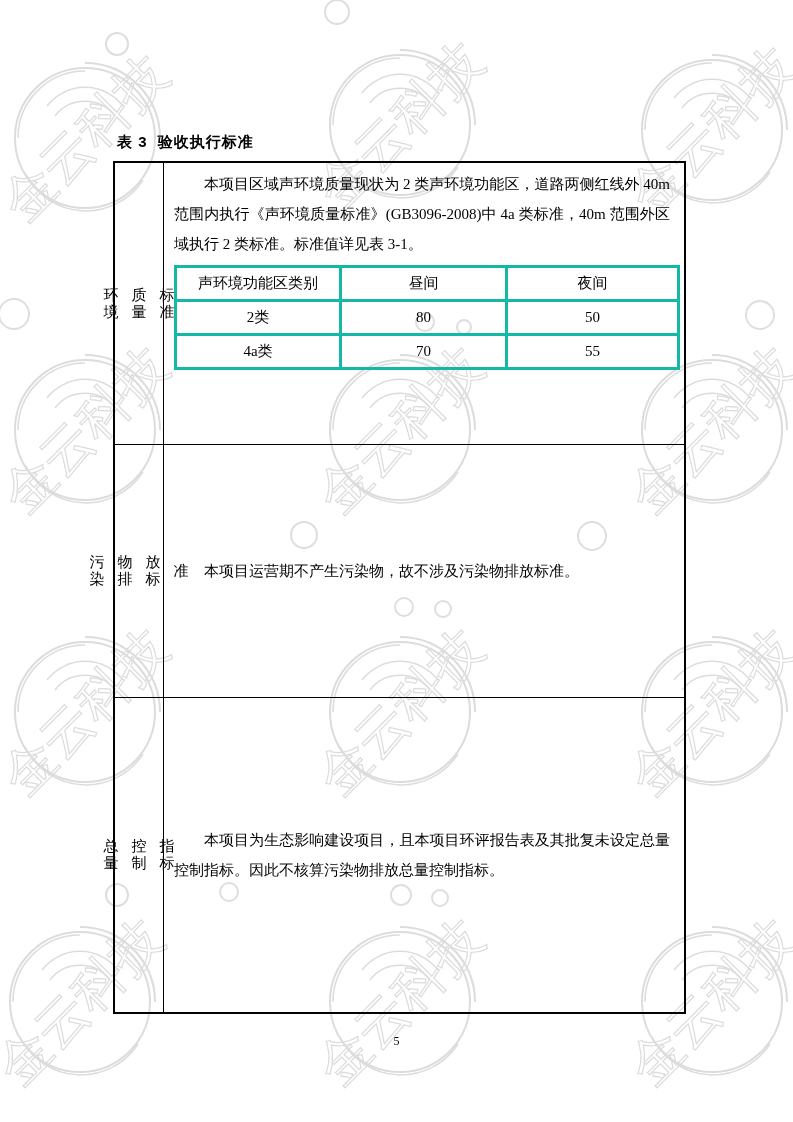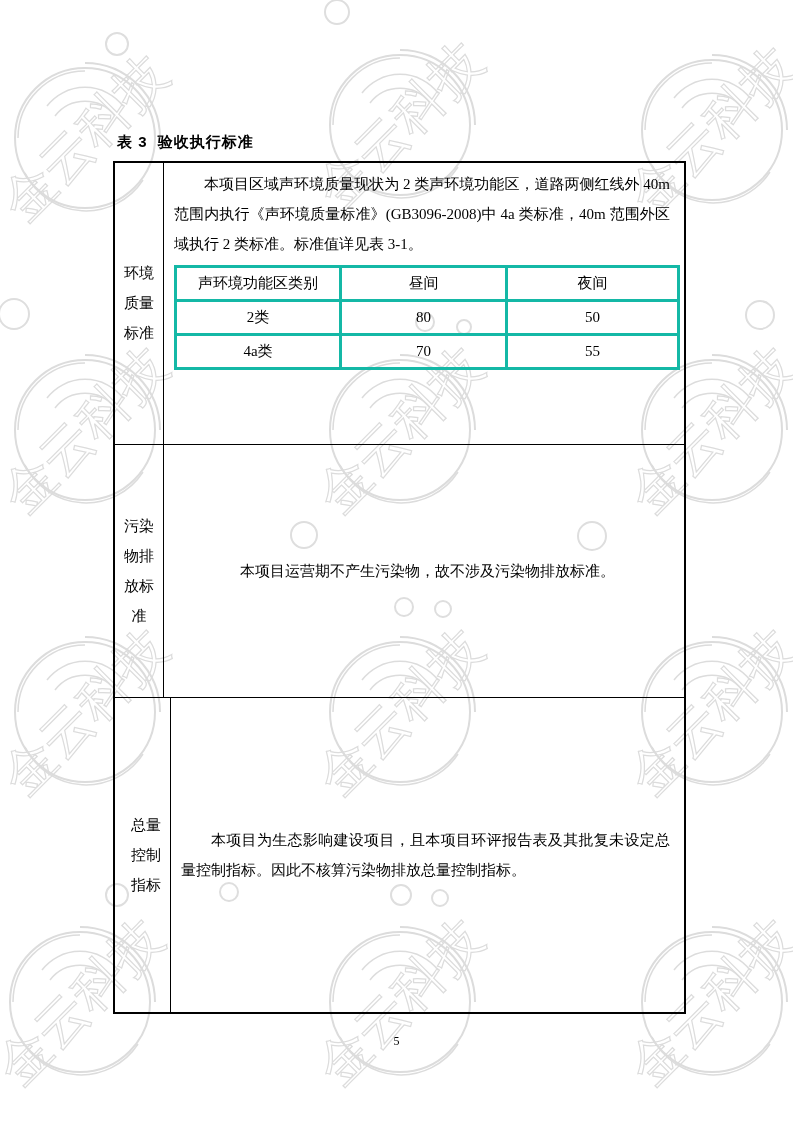--- a/index.html
+++ b/index.html
@@ -16,24 +16,24 @@
   #doc-title {
     position:absolute; left:117px; top:133px; font-size:15px; font-weight:bold;
     font-family:"Liberation Sans", sans-serif; white-space:pre; letter-spacing:1px;
   }
   #main-table {
     position:absolute; left:113px; top:161px; width:573px; height:853px;
     border:2px solid #000; box-sizing:border-box; display:flex; flex-direction:column;
     background:transparent;
   }
   .trow { display:flex; border-bottom:1px solid #000; box-sizing:border-box; }
-  .trow.last { border-bottom:none; flex:1;margin-left:7px; }
+  .trow.last { border-bottom:none; flex:1; }
   .label-cell {
     width:49px; flex:0 0 49px; border-right:1px solid #000; box-sizing:border-box;
-    display:flex; flex-direction:column; justify-content:center; align-items:center;
+    display:flex; flex-direction:row; justify-content:center; align-items:center;
     gap:13px; font-size:15px; line-height:17px; text-align:center;
   }
   .content-cell { flex:1; position:relative; box-sizing:border-box; }
   .para {
     margin:0; padding:0 14px 0 10px; text-indent:30px; font-size:15px;
     line-height:30px; text-align:justify;
   }
   .row1-para { padding-top:6px; }
   .vcenter { display:flex; flex-direction:column; justify-content:center; }
   .subtable-title {
@@ -240,21 +240,21 @@
               <tr>
                 <td>4a类</td>
                 <td>70</td>
                 <td>55</td>
               </tr>
             </tbody>
           </table>
         </div>
       </div>
 
-      <div class="trow" style="height:253px;gap:36px;">
+      <div class="trow" style="height:253px;">
         <div class="label-cell">
           <span>污染</span>
           <span>物排</span>
           <span>放标</span>
           <span>准</span>
         </div>
         <div class="content-cell vcenter">
           <p class="para">本项目运营期不产生污染物，故不涉及污染物排放标准。</p>
         </div>
       </div>

